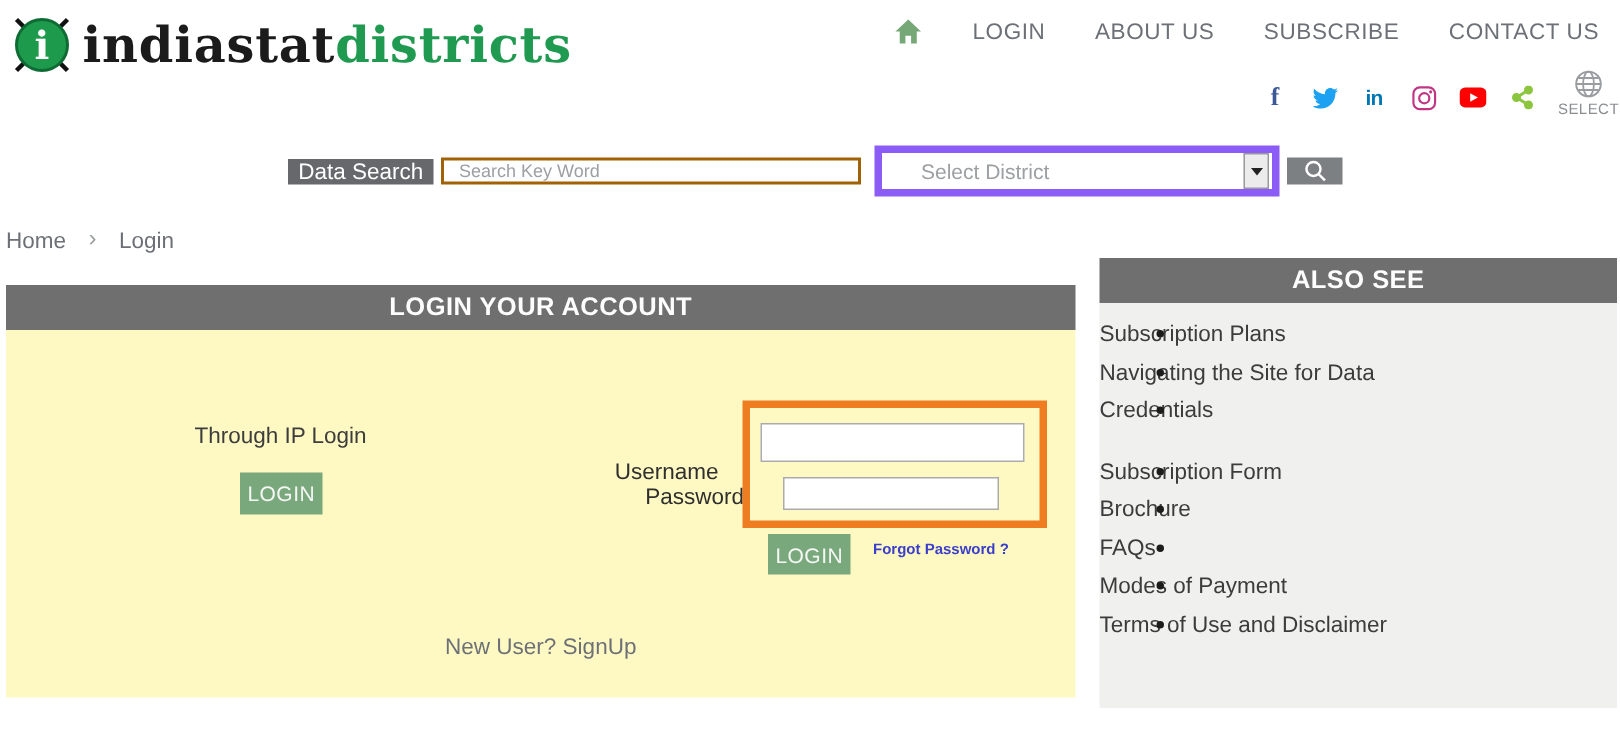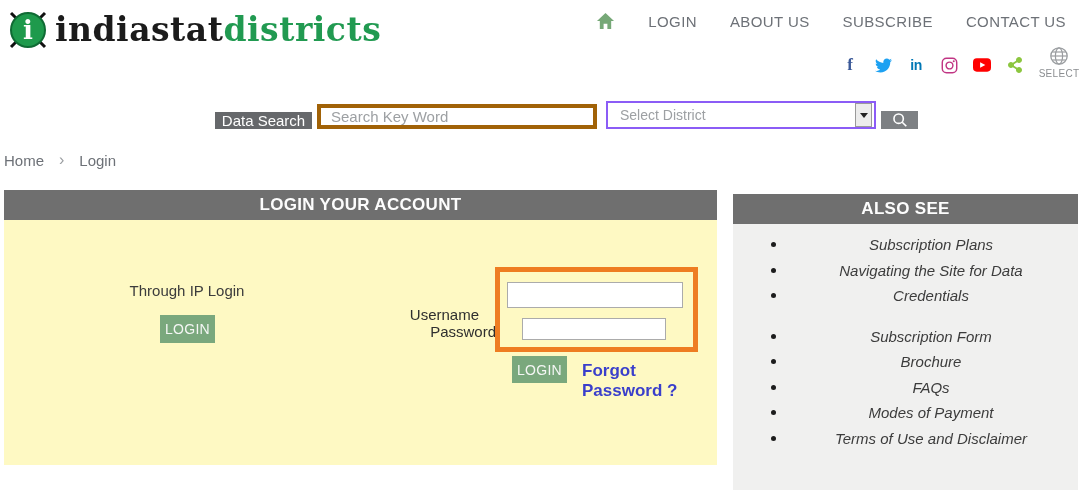--- a/index.html
+++ b/index.html
@@ -22,27 +22,27 @@
 
   
   .social-row { position: absolute; top: 56px; left: 841px; display: flex; align-items: center; gap: 15px; }
   .social-icon { width: 18px; height: 18px; display: flex; align-items: center; justify-content: center; cursor: pointer; }
   .fb-glyph { color: #3b5998; font-weight: 700; font-size: 17px; font-family: "Liberation Serif", serif; }
   .in-glyph { color: #0077b5; font-weight: 800; font-size: 14px; letter-spacing: -.5px; }
   .lang-select { position: absolute; top: 46px; left: 1036px; width: 46px; text-align: center; cursor: pointer; }
   .lang-label { display: block; margin-top: 2px; font-size: 10px; color: #8b8e91; letter-spacing: .3px; }
 
   
-  .search-row { position: absolute; top: 99px; left: 192px; height: 30px; display: flex; align-items: flex-end; margin-left: 23px; }
+  .search-row { position: absolute; top: 99px; left: 192px; height: 30px; display: flex; align-items: center; }
   .btn-datasearch { width: 97px; background: #66686b; color: #fff; font-size: 15px; border: none;
     display: flex; align-items: center; justify-content: center; cursor: pointer; }
-  .search-input { margin-left: 5px; width: 280px; border: 4px solid #a16207; padding: 0 10px; font-size: 15px; color: #be185d; outline: none; }
+  .search-input { margin-left: 5px; width: 280px; border: 2px solid #a16207; padding: 0 10px; font-size: 12px; color: #be185d; outline: none; }
   .search-input::placeholder { color: #9da0a3; }
-  .select-district { margin-left: 9px; width: 270px; border: 2px solid #8b5cf6; background: #fff;
-    display: flex; align-items: center; padding-left: 12px; cursor: pointer; position: relative; }
+  .select-district { margin-left: 9px; width: 270px; border: 5px solid #8b5cf6; background: #fff;
+    display: flex; align-items: center; padding-left: 26px; cursor: pointer; position: relative; }
   .select-value { color: #9da0a3; font-size: 14px; flex: 1; }
   .select-caret-btn { width: 17px; height: 24px; margin-right: 2px; background: #ececec; border: 1px solid #9a9a9a;
     display: flex; align-items: center; justify-content: center; cursor: pointer; }
   .caret-down { width: 0; height: 0; border-left: 4px solid transparent; border-right: 4px solid transparent; border-top: 5px solid #222; }
   .btn-search { margin-left: 5px; width: 37px; background: #7d8083; border: none; display: flex; align-items: center; justify-content: center; cursor: pointer; }
 
   
   .breadcrumb { position: absolute; top: 151px; left: 4px; display: flex; align-items: center; gap: 15px; font-size: 15px; }
   .crumb { color: #6d7177; cursor: pointer; text-decoration: none; }
   .crumb-sep { color: #9b9ea1; font-size: 16px; }
@@ -62,28 +62,28 @@
   .field-label { position: absolute; width: 110px; text-align: right; font-size: 15px; color: #2f2f2f; }
   .username-label { left: 365px; top: 86px; }
   .password-label { left: 382px; top: 103px; }
 
   .highlight-box { position: absolute; left: 491px; top: 47px; width: 203px; height: 85px; border: 5px solid #ee7d22; background: transparent; pointer-events: none; }
   .text-input { position: absolute; border: 1px solid #ababab; background: #fff; outline: none; padding: 0 6px; font-size: 14px; color: #333; }
   .username-input { left: 503px; top: 62px; width: 176px; height: 26px; }
   .password-input { left: 518px; top: 98px; width: 144px; height: 22px; }
 
   .form-login-btn { position: absolute; left: 508px; top: 136px; width: 55px; height: 27px; }
-  .forgot-link { position: absolute; left: 578px; top: 141px; font-size: 17px; font-weight: 600; color: #3a3fcb; text-decoration: none; cursor: pointer; }
+  .forgot-link { position: absolute; left: 578px; top: 141px; font-size: 10px; font-weight: 600; color: #3a3fcb; text-decoration: none; cursor: pointer; }
   .signup-link { position: absolute; left: 0; top: 203px; width: 100%; text-align: center; font-size: 15px; color: #6d7177; cursor: pointer; }
 
   
-  .also-see { position: absolute; left: 733px; top: 194px; width: 345px; height: 212px; text-align: center; }
+  .also-see { position: absolute; left: 733px; top: 172px; width: 345px; height: 212px; }
   .also-body { background: #f0f0ef; height: 270px; padding-top: 8px; }
   .also-list { list-style: none; }
-  .also-list li { position: relative; padding-left: 51px; line-height: 25.5px; font-size: 15px; color: #3c3c3c; cursor: pointer; font-style: italic; }
+  .also-list li { position: relative; line-height: 25.5px; font-size: 15px; color: #3c3c3c; cursor: pointer; }
   .also-list li::before { content: ""; position: absolute; left: 38px; top: 10px; width: 5px; height: 5px; border-radius: 50%; background: #1c1c1c; }
   .downloads-title { margin: 15px 0 0 32px; font-size: 17px; font-weight: 700; color: #1f1f1f; letter-spacing: .3px; height: 20px; }
   .downloads-list { margin-top: 15px; }
 
   svg { display: block; }
 </style>
 </head>
 <body>
 
 <div class="page">
@@ -196,20 +196,21 @@
       <div class="field-label username-label">Username</div>
       <div class="field-label password-label">Password</div>
 
       <div class="highlight-box"></div>
       <input class="text-input username-input" type="text" style="">
       <input class="text-input password-input" type="password" style="">
 
       <button class="btn-green form-login-btn">LOGIN</button>
       <a class="forgot-link">Forgot Password ?</a>
 
+      <div class="signup-link">New User? SignUp</div>
     </div>
   </section>
 
   <aside class="also-see">
     <div class="panel-header">ALSO SEE</div>
     <div class="also-body">
       <ul class="also-list">
         <li>Subscription Plans</li>
         <li>Navigating the Site for Data</li>
         <li>Credentials</li>

